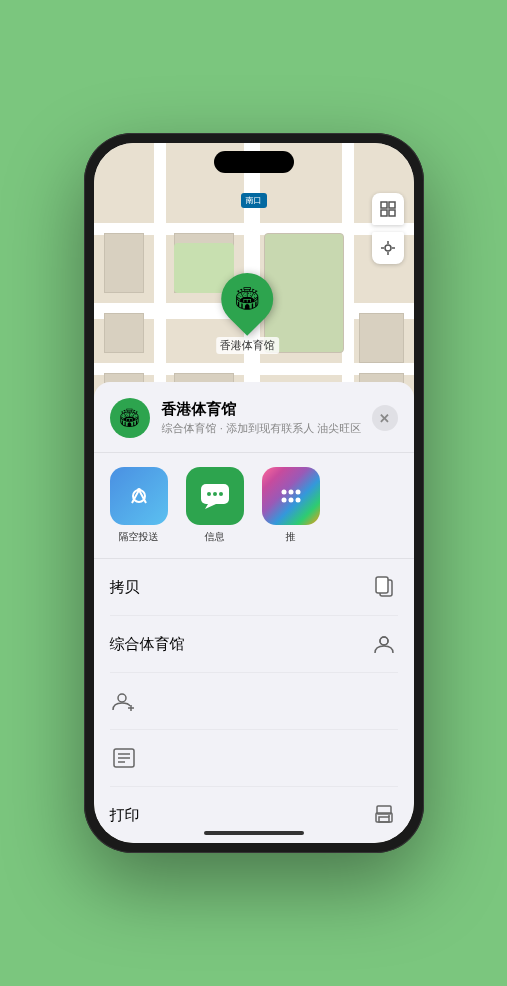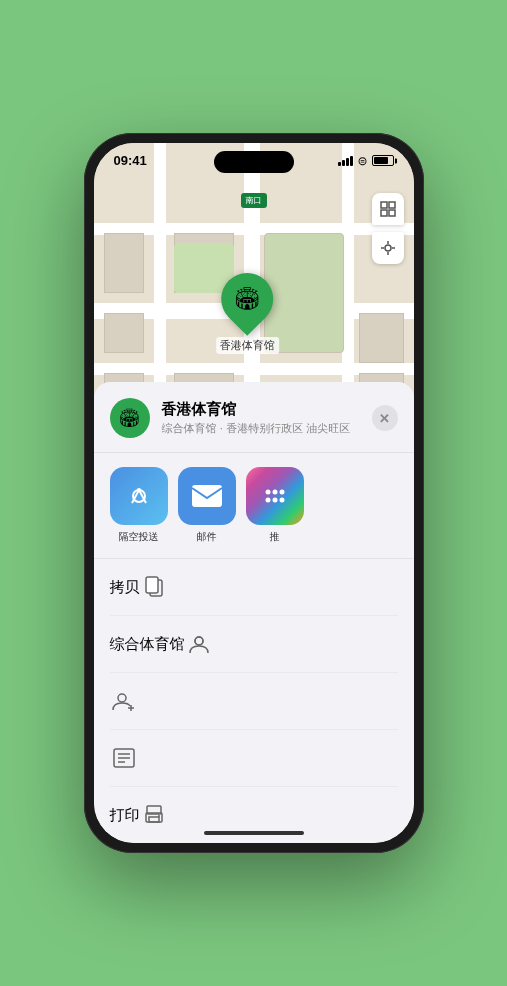--- a/index.html
+++ b/index.html
@@ -111,21 +111,21 @@
       background: #c8d8b0;
       border-radius: 4px;
     }
 
     
     .map-label {
       position: absolute;
       top: 50px;
       left: 50%;
       transform: translateX(-50%);
-      background: #15803d;
+      background: #0369a1;
       color: white;
       font-size: 8px;
       padding: 2px 5px;
       border-radius: 3px;
       white-space: nowrap;
     }
 
     
     .map-controls {
       position: absolute;
@@ -251,21 +251,21 @@
       justify-content: center;
       font-size: 13px;
       color: #888;
       font-weight: 600;
       cursor: pointer;
     }
 
     
     .share-row {
       display: flex;
-      gap: 10px;
+      gap: 18px;
       padding: 14px 16px;
       overflow: hidden;
       border-bottom: 1px solid #e0e0e5;
     }
 
     .share-item {
       display: flex;
       flex-direction: column;
       align-items: center;
       gap: 5px;
@@ -324,20 +324,21 @@
     }
 
     
     .action-list {
       padding: 0 16px;
     }
 
     .action-item {
       display: flex;
       align-items: center;
+      justify-content: space-between;
       padding: 14px 0;
       border-bottom: 1px solid #e8e8ed;
       cursor: pointer;
     }
     .action-item:last-child {
       border-bottom: none;
     }
 
     .action-label {
       font-size: 15px;
@@ -412,35 +413,20 @@
     }
   </style>
 </head>
 <body>
 
 <div class="phone-frame">
   <div class="phone-screen">
 
     <div class="dynamic-island"></div>
 
-    <div class="status-bar">
-      <span class="status-time">09:41</span>
-      <div class="status-icons">
-        <div class="signal-bars">
-          <div class="signal-bar" style="height:4px"></div>
-          <div class="signal-bar" style="height:6px"></div>
-          <div class="signal-bar" style="height:8px"></div>
-          <div class="signal-bar" style="height:10px"></div>
-        </div>
-        <span class="wifi-icon">⊜</span>
-        <div class="battery-icon">
-          <div class="battery-fill"></div>
-        </div>
-      </div>
-    </div>
 
     <div class="map-area">
 
       <div class="map-bg">
 
         <div class="road-h" style="top:80px;left:0;right:0;"></div>
         <div class="road-h" style="top:160px;left:0;right:0;height:16px;"></div>
         <div class="road-h" style="top:220px;left:0;right:0;"></div>
         <div class="road-h" style="top:290px;left:0;right:0;height:8px;"></div>
 
@@ -489,48 +475,51 @@
         <div class="pin-label">香港体育馆</div>
       </div>
     </div>
 
     <div class="bottom-sheet">
 
       <div class="location-card">
         <div class="location-icon">🏟</div>
         <div class="location-info">
           <div class="location-name">香港体育馆</div>
-          <div class="location-subtitle">综合体育馆 · 香港特别行政区 油尖旺区</div>
+          <div class="location-subtitle">综合体育馆 · 添加到现有联系人 油尖旺区</div>
         </div>
         <div class="close-btn">✕</div>
       </div>
 
       <div class="share-row">
 
         <div class="share-item">
           <div class="share-icon share-icon-airdrop">
             <svg width="30" height="30" viewBox="0 0 30 30">
               <circle cx="15" cy="15" r="6" fill="none" stroke="white" stroke-width="2"></circle>
               <path d="M8 22 L15 9 L22 22" fill="none" stroke="white" stroke-width="2"></path>
               <circle cx="15" cy="9" r="2" fill="white"></circle>
             </svg>
           </div>
           <span class="share-label">隔空投送</span>
         </div>
 
-
         <div class="share-item">
-          <div class="share-icon share-icon-mail">
-            <svg width="32" height="24" viewBox="0 0 32 24">
-              <rect x="1" y="1" width="30" height="22" rx="3" fill="white"></rect>
-              <path d="M1 4 L16 14 L31 4" fill="none" stroke="#4a90e2" stroke-width="2"></path>
-            </svg>
-          </div>
-          <span class="share-label">邮件</span>
-        </div>
+          <div class="share-icon share-icon-message">
+            <svg width="30" height="26" viewBox="0 0 30 26">
+              <rect x="1" y="1" width="28" height="20" rx="5" ry="5" fill="white"></rect>
+              <path d="M8 21 L5 26 L16 21" fill="white"></path>
+              <circle cx="9" cy="11" r="2" fill="#2da44e"></circle>
+              <circle cx="15" cy="11" r="2" fill="#2da44e"></circle>
+              <circle cx="21" cy="11" r="2" fill="#2da44e"></circle>
+            </svg>
+          </div>
+          <span class="share-label">信息</span>
+        </div>
+
 
 
         <div class="share-item">
           <div class="share-icon share-icon-more">
             <svg width="28" height="28" viewBox="0 0 28 28">
               <circle cx="7" cy="10" r="2.5" fill="white"></circle>
               <circle cx="14" cy="10" r="2.5" fill="white"></circle>
               <circle cx="21" cy="10" r="2.5" fill="white"></circle>
               <circle cx="7" cy="18" r="2.5" fill="white"></circle>
               <circle cx="14" cy="18" r="2.5" fill="white"></circle>

